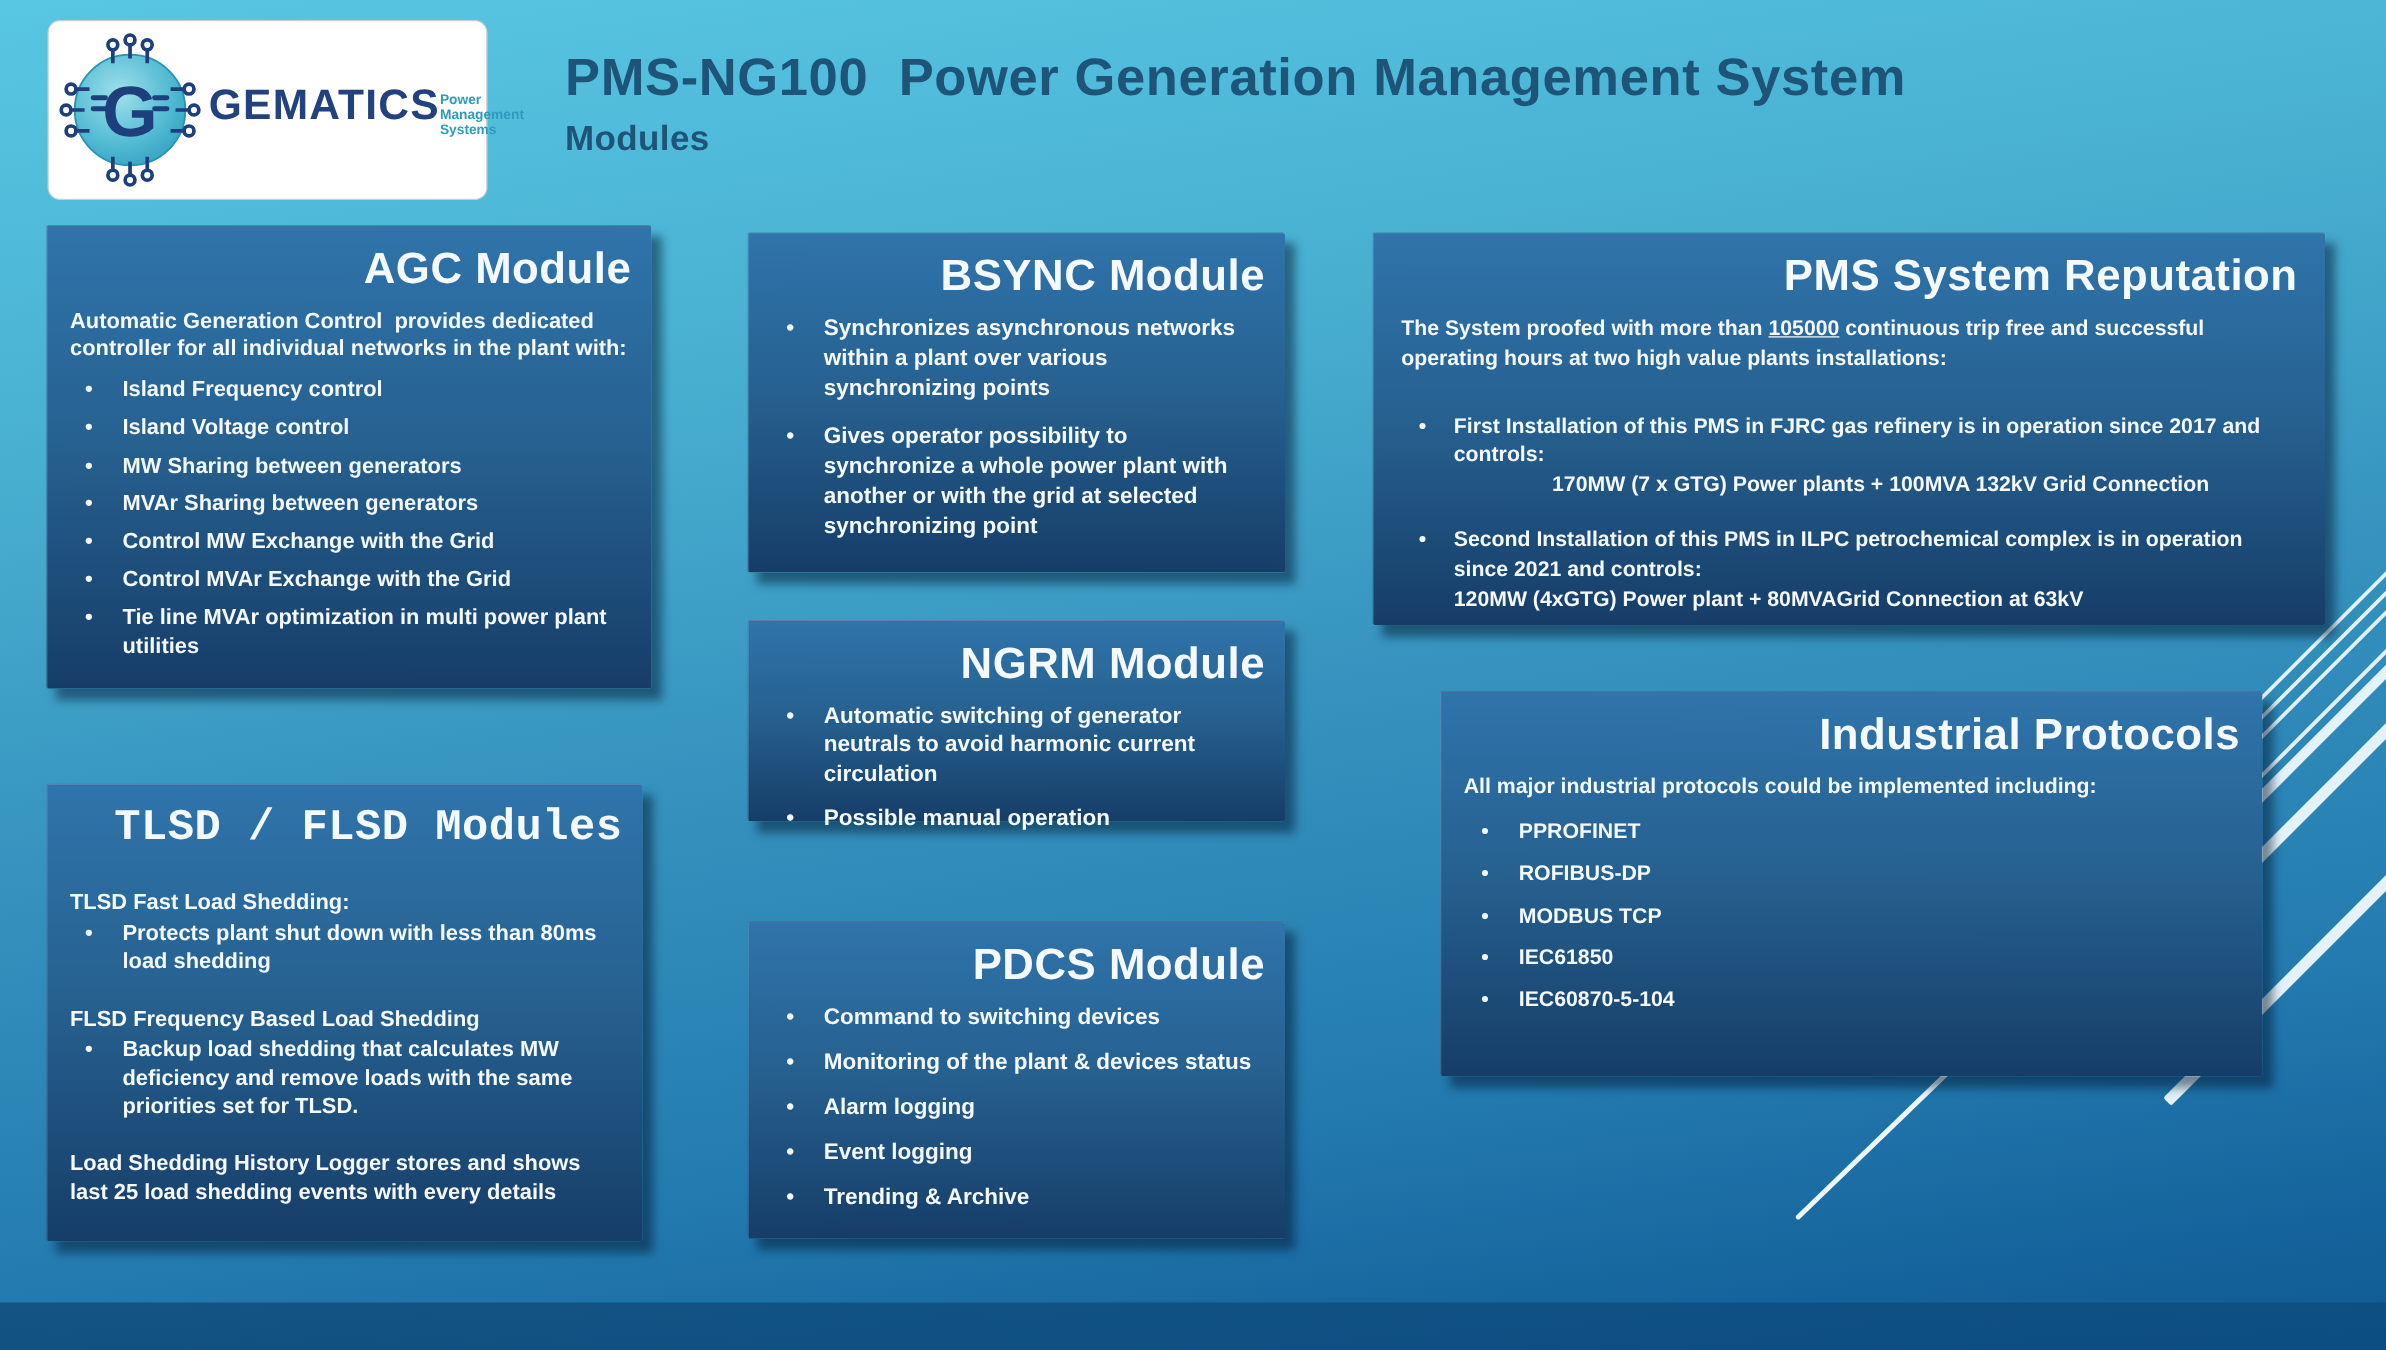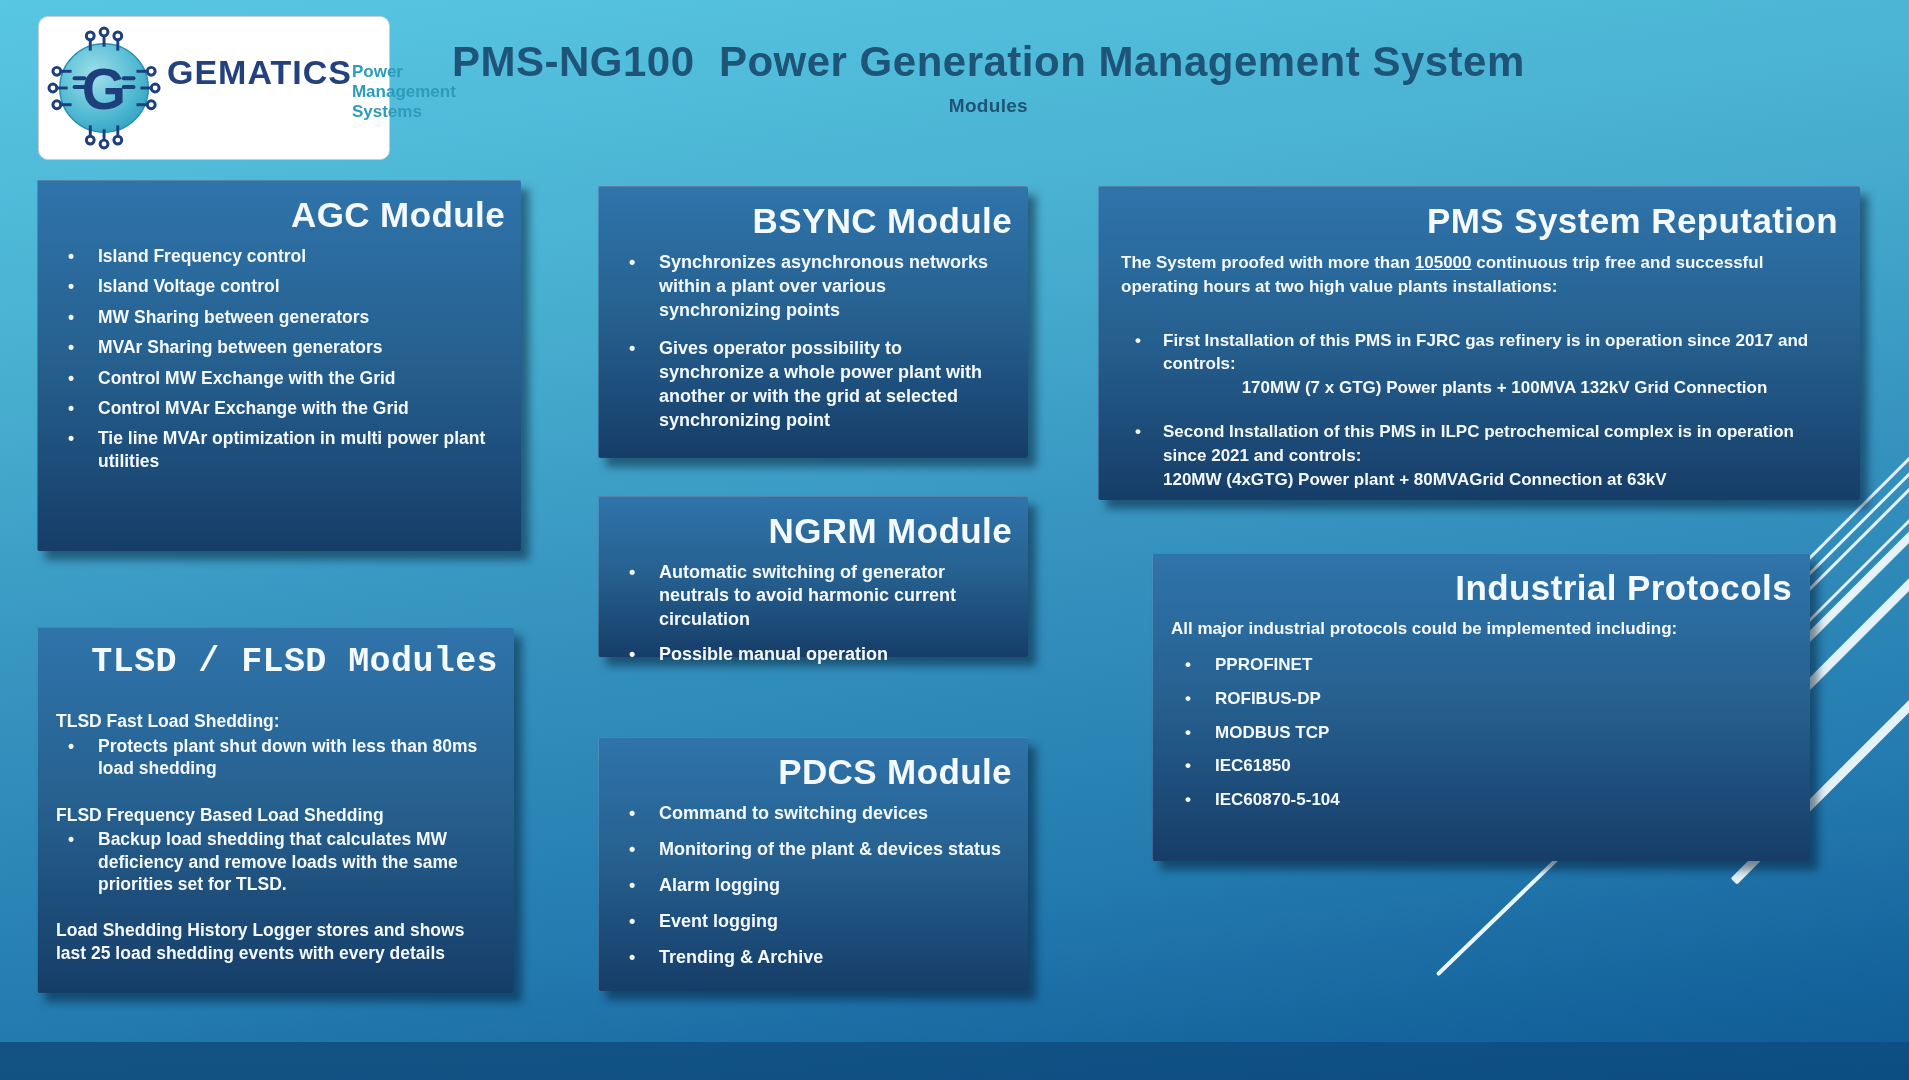--- a/index.html
+++ b/index.html
@@ -30,24 +30,24 @@
   .bottom-band { position:absolute; left:0; bottom:0; width:100%; height:38px;
                  background:linear-gradient(90deg, rgba(6,52,96,.55), rgba(10,62,110,.45)); z-index:1; }
 
   
   .logo-box { position:absolute; left:38px; top:16px; width:352px; height:144px;
               background:#ffffff; border:1px solid #c9ced4; border-radius:10px;
               display:flex; align-items:center; padding:6px 10px 6px 8px; z-index:3; }
   .logo-mark { width:118px; height:128px; flex:0 0 auto; }
   .logo-text { display:flex; flex-direction:row; margin-left:2px; }
   .logo-brand { font-size:34px; color:#24417f; letter-spacing:1px; line-height:1; }
-  .logo-tagline { font-size:17px; color:#2d9cbc; margin-top:7px; font-weight:700; }
+  .logo-tagline { font-size:11px; color:#2d9cbc; margin-top:7px; font-weight:700; }
   .titles { position:absolute; left:452px; top:38px; z-index:3; color:#1d5478; }
   .titles h1 { margin:0; font-size:42px; letter-spacing:.5px; white-space:pre-wrap; }
-  .titles h2 { margin:9px 0 0 0; font-size:19px; letter-spacing:.3px;text-align:center; }
+  .titles h2 { margin:9px 0 0 0; font-size:28px; letter-spacing:.3px; }
 
   
   .panel { position:absolute; z-index:2; color:#f4f9fd; border-radius:2px;
            background:linear-gradient(180deg,#2f74ab 0%, #26608f 48%, #163d68 100%);
            box-shadow:8px 9px 8px rgba(4,26,50,.5);
            border-top:1.5px solid rgba(150,200,235,.5);
            border-left:1.5px solid rgba(150,200,235,.3);
            padding:8px 16px; }
   .panel h3 { margin:6px 0 10px 0; text-align:right; font-size:35px; letter-spacing:.4px; }
   .panel p { margin:0; }
@@ -156,20 +156,21 @@
     </div>
   </div>
 
   <div class="titles">
     <h1>PMS-NG100  Power Generation Management System</h1>
     <h2>Modules</h2>
   </div>
 
   <section class="panel agc">
     <h3>AGC Module</h3>
+    <p class="intro">Automatic Generation Control  provides dedicated controller for all individual networks in the plant with:</p>
     <ul>
       <li><span>Island Frequency control</span></li>
       <li><span>Island Voltage control</span></li>
       <li><span>MW Sharing between generators</span></li>
       <li><span>MVAr Sharing between generators</span></li>
       <li><span>Control MW Exchange with the Grid</span></li>
       <li><span>Control MVAr Exchange with the Grid</span></li>
       <li><span>Tie line MVAr optimization in multi power plant utilities</span></li>
     </ul>
   </section>

